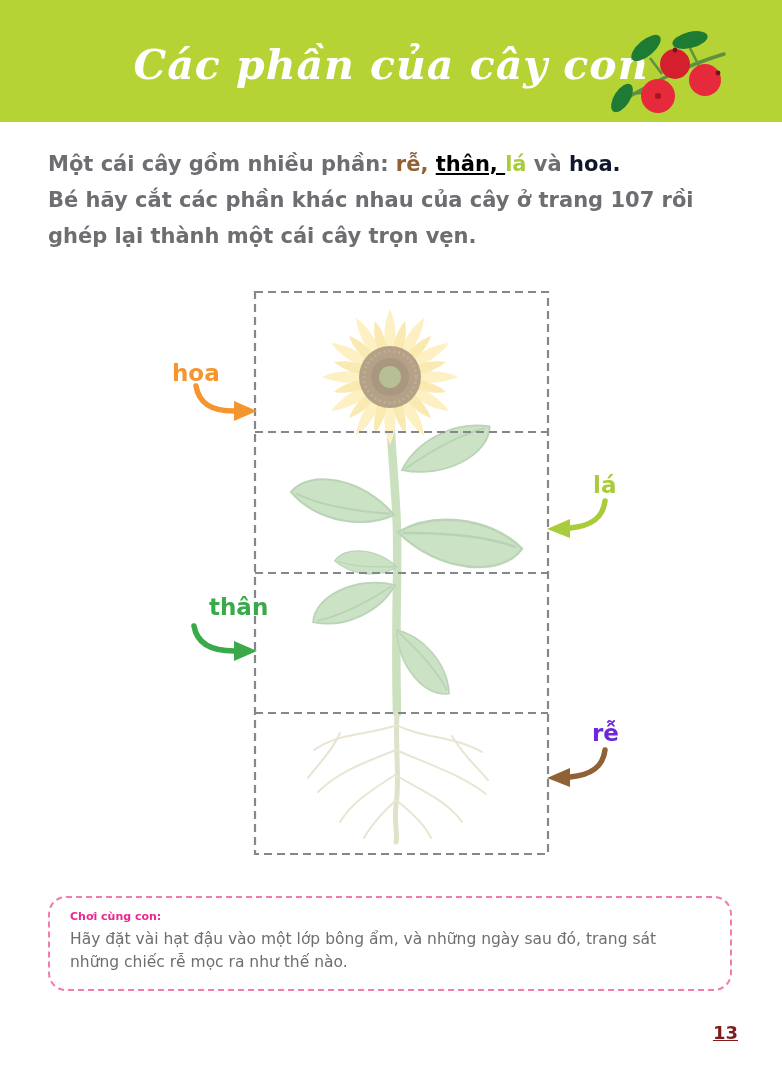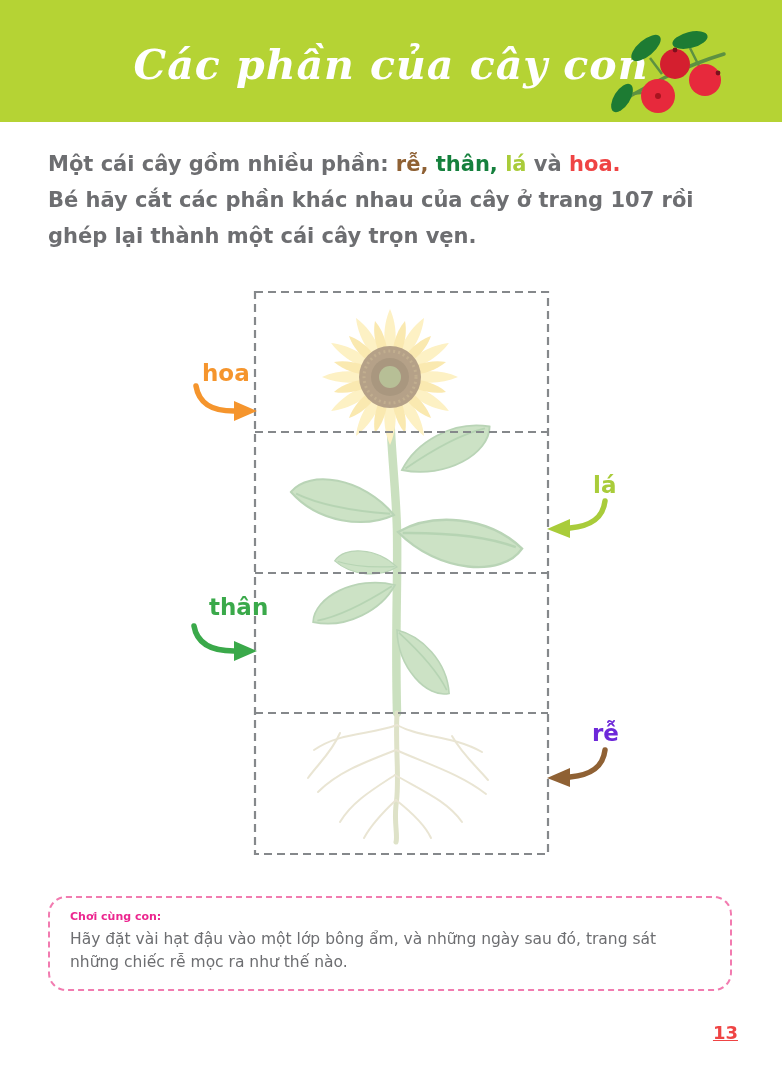--- a/index.html
+++ b/index.html
@@ -21,45 +21,45 @@
     text-align:center; padding-top:8px;
   }
   .berries { position:absolute; right:32px; top:16px; }
   
   .intro {
     position:absolute; left:48px; top:146px; width:700px;
     color:#6d6e71; font-weight:bold; font-size:21px; line-height:36px;
   }
   .intro p { margin:0; }
   .w-re   { color:#8f6134; }
-  .w-than { color:#15803d; }
+  .w-than { color:#000000;text-decoration:underline; }
   .w-la   { color:#a9cc3a; }
-  .w-hoa  { color:#ef4444; }
+  .w-hoa  { color:#0f172a; }
   
   .diagram { position:absolute; left:0; top:280px; width:782px; height:600px; }
   .diagram svg { position:absolute; left:0; top:0; }
   .part-label {
     position:absolute; font-weight:bold; font-size:23px; line-height:1;
   }
-  .lbl-hoa  { left:172px; top:82px;  color:#f5952d;margin-left:30px; }
+  .lbl-hoa  { left:172px; top:82px;  color:#f5952d; }
   .lbl-la   { left:593px; top:194px; color:#a9cc3a; }
   .lbl-than { left:163px; top:316px; color:#3aa94a;margin-left:46px; }
   .lbl-re   { left:592px; top:442px; color:#6d28d9; }
   
   .activity {
     position:absolute; left:48px; top:896px; width:684px;
     border:2px dashed #f27bb0; border-radius:18px;
     padding:12px 20px 14px 20px; background:#ffffff;
   }
   .activity-title { color:#ec268f; font-weight:bold; font-size:11px; margin-bottom:5px; }
   .activity-body  { color:#6d6e71; font-size:15.5px; line-height:1.5; }
   
   .page-number {
     position:absolute; right:44px; top:1022px;
-    color:#ef4444; font-weight:bold; font-size:18px;text-decoration:underline;
+    color:#7f1d1d; font-weight:bold; font-size:18px;text-decoration:underline;
   }
 </style>
 </head>
 <body>
 
 <div class="page">
 
   <header class="banner">
     <h1 class="banner-title">Các phần của cây con</h1>
     <svg class="berries" width="150" height="104" viewBox="0 0 150 104">

